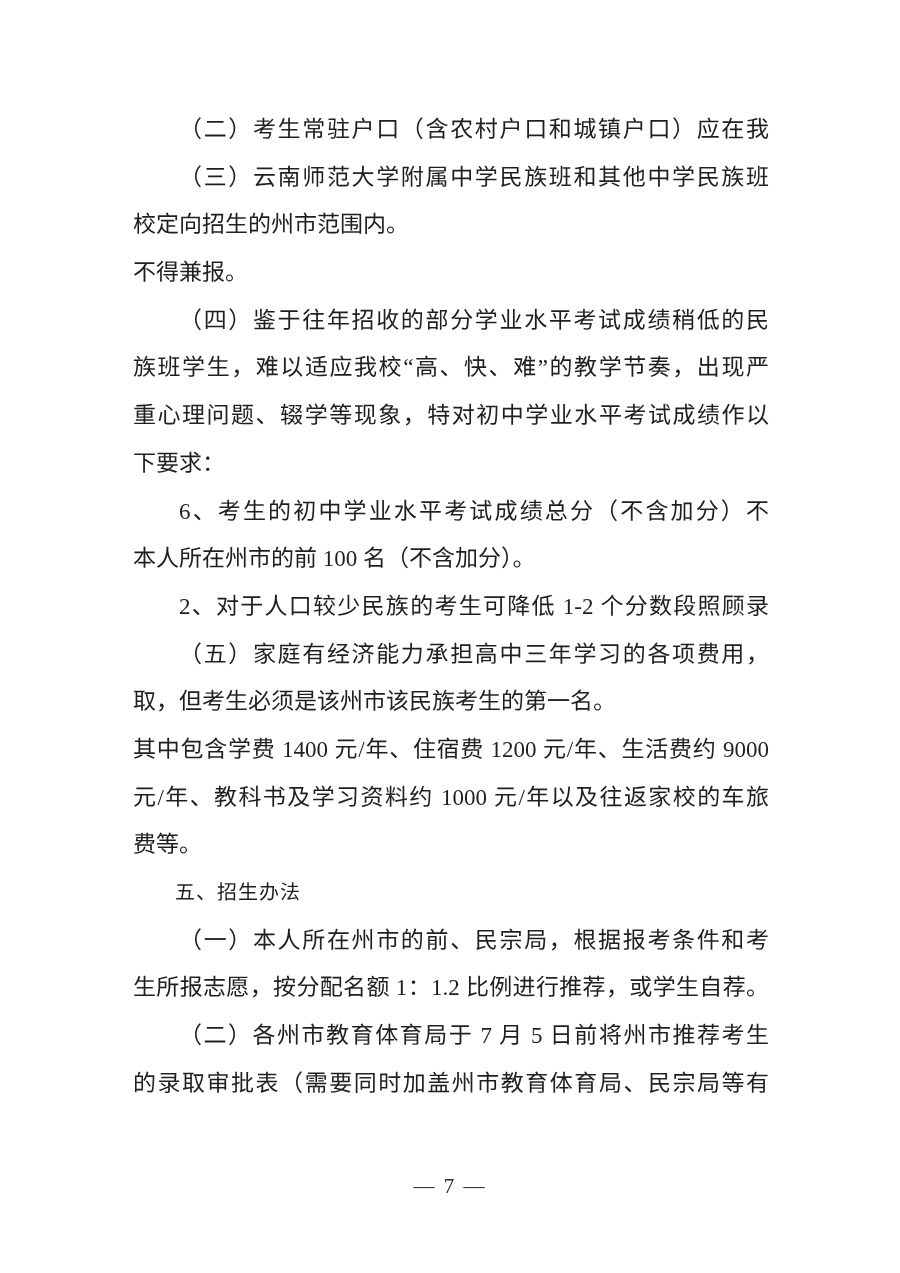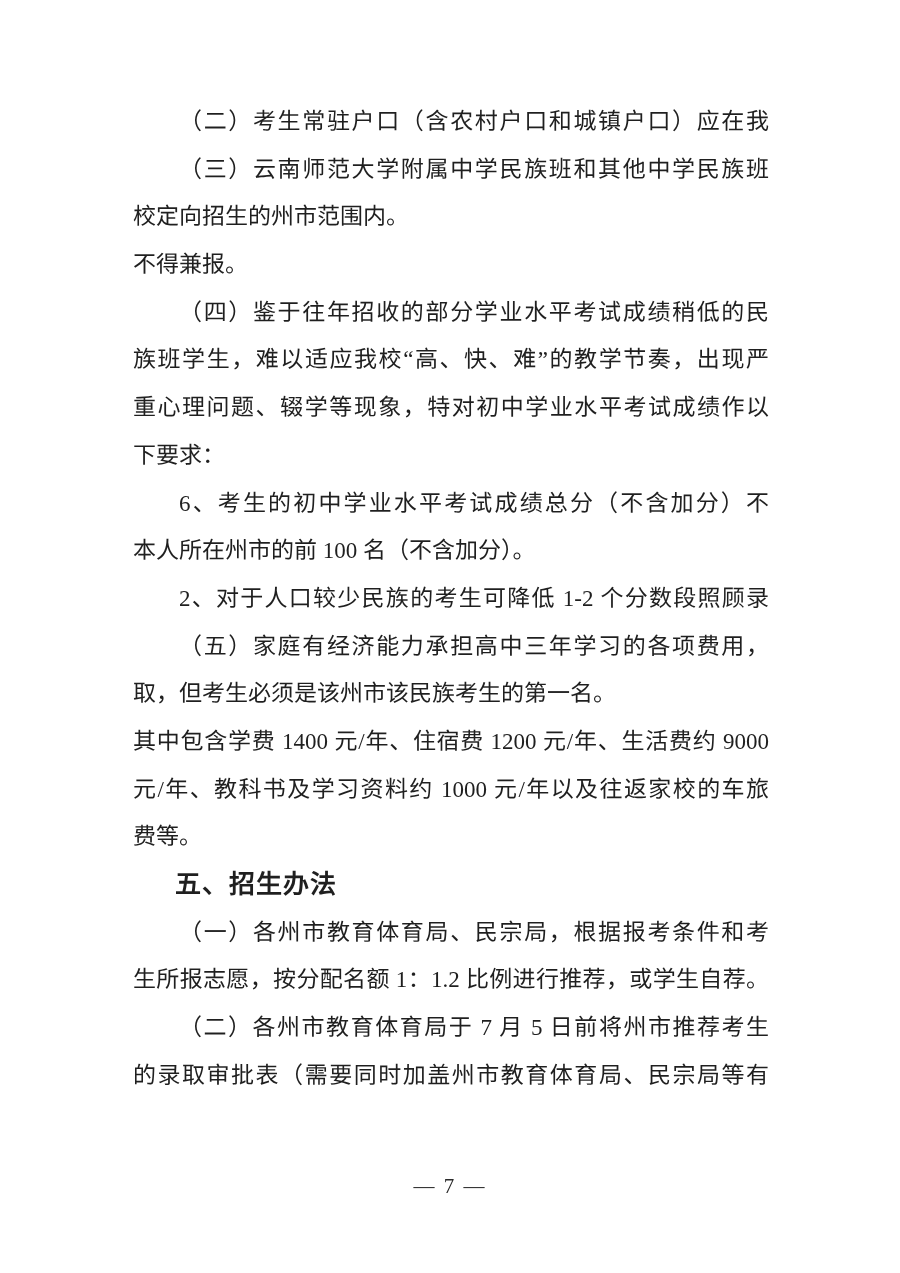--- a/index.html
+++ b/index.html
@@ -12,42 +12,42 @@
     width: 900px;
     height: 1273px;
     background: #ffffff;
     overflow: hidden;
     font-family: "Liberation Serif", "DejaVu Serif", serif;
     color: #1f1f1f;
   }
   .doc-body {
     position: absolute;
     left: 133px;
-    top: 98px;
+    top: 106px;
     width: 636px;
   }
   .line {
     font-size: 23px;
     line-height: 47.7px;
     height: 47.7px;
     text-align: justify;
     text-align-last: left;
     white-space: normal;
     overflow: hidden;
   }
   .line.fill {
     text-align-last: justify;
   }
   .line.indent {
     text-indent: 46px;
   }
   .line.heading {
     font-family: "Liberation Sans", "DejaVu Sans", sans-serif;
-    font-weight: 700;
-    font-size: 26px;
+    font-weight: 400;
+    font-size: 20px;
     letter-spacing: 1px;
     text-align: center;
     text-align-last: left;
     text-indent: 42px;
   }
   .page-footer {
     position: absolute;
     left: 0;
     top: 1172px;
     width: 100%;
@@ -74,21 +74,21 @@
       <div class="line">下要求：</div>
       <div class="line fill indent">6、考生的初中学业水平考试成绩总分（不含加分）不</div>
       <div class="line">本人所在州市的前 100 名（不含加分）。</div>
       <div class="line fill indent">2、对于人口较少民族的考生可降低 1-2 个分数段照顾录</div>
       <div class="line fill indent">（五）家庭有经济能力承担高中三年学习的各项费用，</div>
       <div class="line">取，但考生必须是该州市该民族考生的第一名。</div>
       <div class="line fill">其中包含学费 1400 元/年、住宿费 1200 元/年、生活费约 9000</div>
       <div class="line fill">元/年、教科书及学习资料约 1000 元/年以及往返家校的车旅</div>
       <div class="line">费等。</div>
       <div class="line indent heading">五、招生办法</div>
-      <div class="line fill indent">（一）各州市教育体育局、民宗局，根据报考条件和考</div>
+      <div class="line fill indent">（一）本人所在州市的前、民宗局，根据报考条件和考</div>
       <div class="line fill">生所报志愿，按分配名额 1：1.2 比例进行推荐，或学生自荐。</div>
       <div class="line fill indent">（二）各州市教育体育局于 7 月 5 日前将州市推荐考生</div>
       <div class="line fill">的录取审批表（需要同时加盖州市教育体育局、民宗局等有</div>
     </div>
   <div class="page-footer">
     <span>— 7 —</span>
   </div>
 </div>
 
 </body></html>

